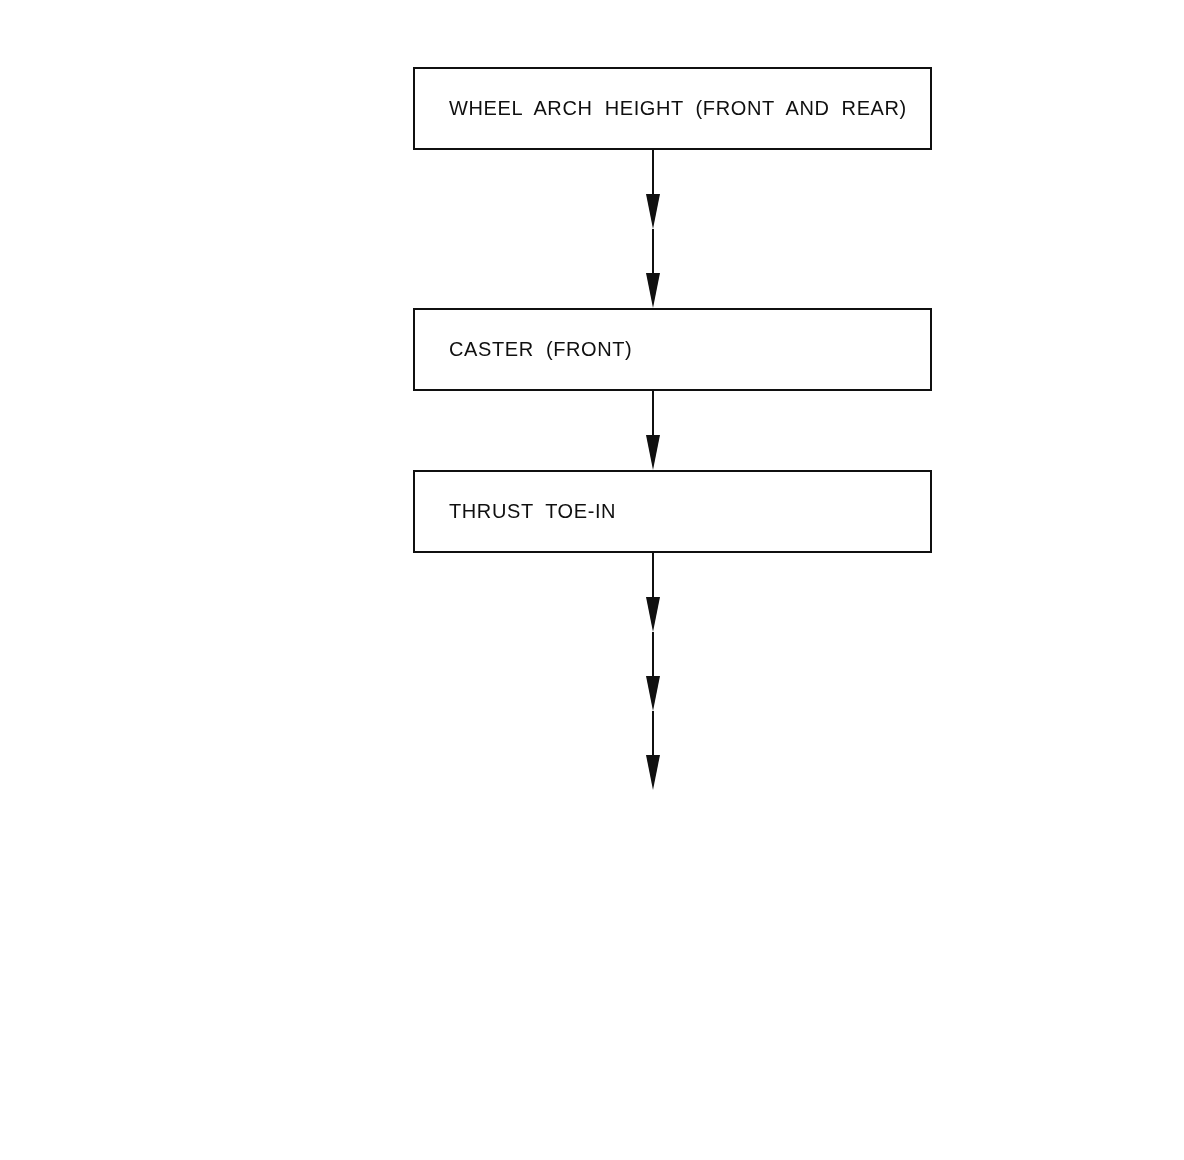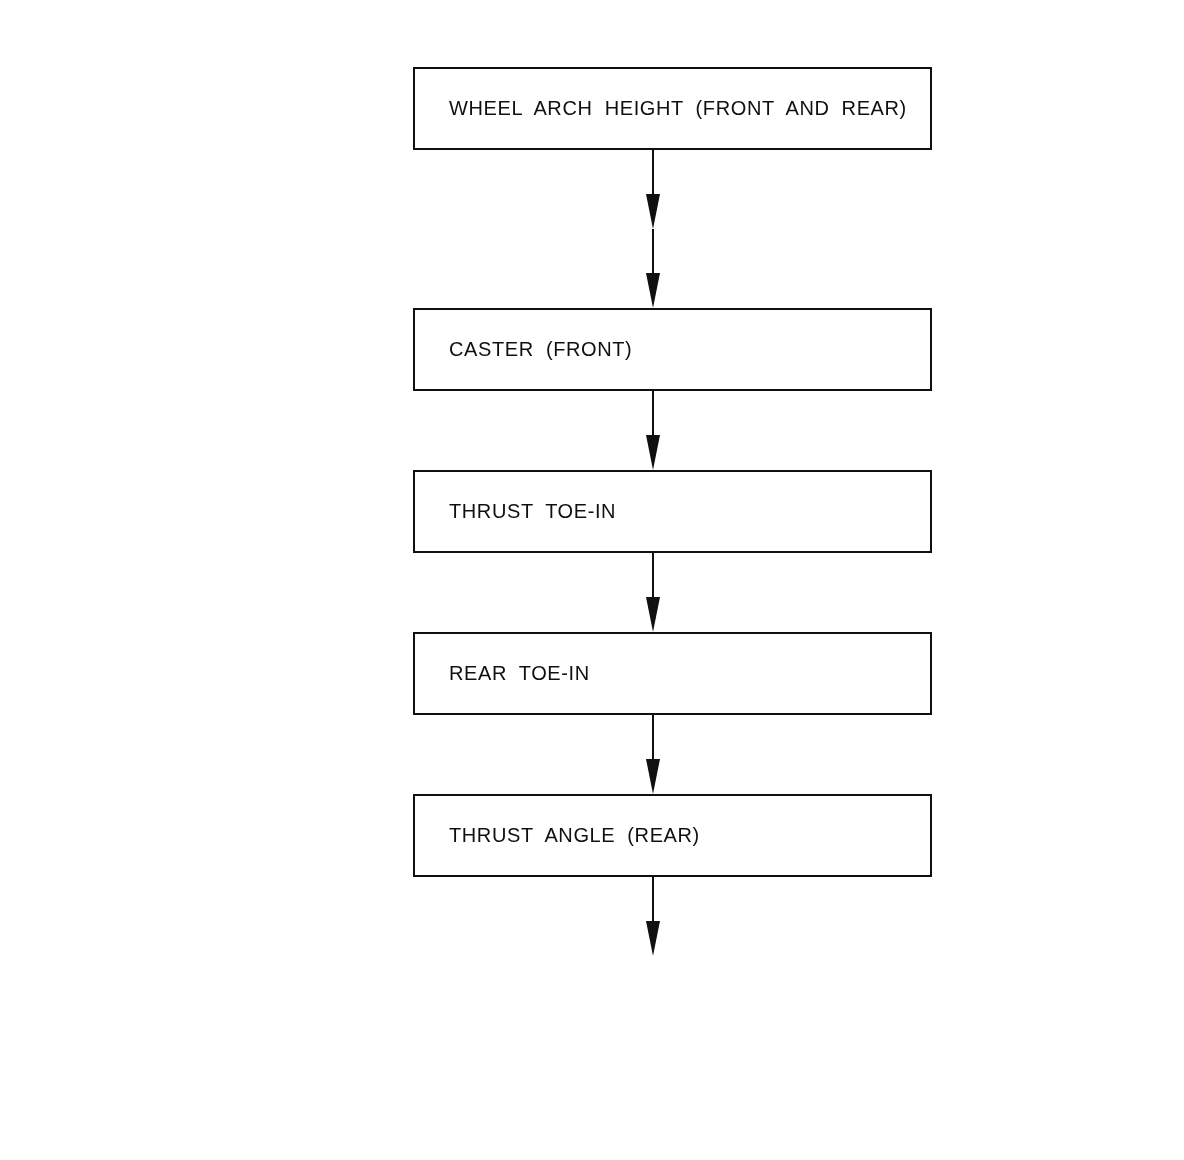--- a/index.html
+++ b/index.html
@@ -91,34 +91,28 @@
     <span class="label">THRUST TOE-IN</span>
   </div>
 
   <div class="flow-connector">
     <svg width="20" height="79" viewBox="0 0 20 79">
       <line x1="10" y1="0" x2="10" y2="46" stroke="#101010" stroke-width="2"></line>
       <polygon points="10,79 3,44 17,44" fill="#101010"></polygon>
     </svg>
   </div>
 
-  <div class="flow-node">
-    <span class="label">REAR TOE-IN</span>
-  </div>
 
   <div class="flow-connector">
     <svg width="20" height="79" viewBox="0 0 20 79">
       <line x1="10" y1="0" x2="10" y2="46" stroke="#101010" stroke-width="2"></line>
       <polygon points="10,79 3,44 17,44" fill="#101010"></polygon>
     </svg>
   </div>
 
-  <div class="flow-node">
-    <span class="label">THRUST ANGLE (REAR)</span>
-  </div>
 
   <div class="flow-connector">
     <svg width="20" height="79" viewBox="0 0 20 79">
       <line x1="10" y1="0" x2="10" y2="46" stroke="#101010" stroke-width="2"></line>
       <polygon points="10,79 3,44 17,44" fill="#101010"></polygon>
     </svg>
   </div>
 
 
 </div>

